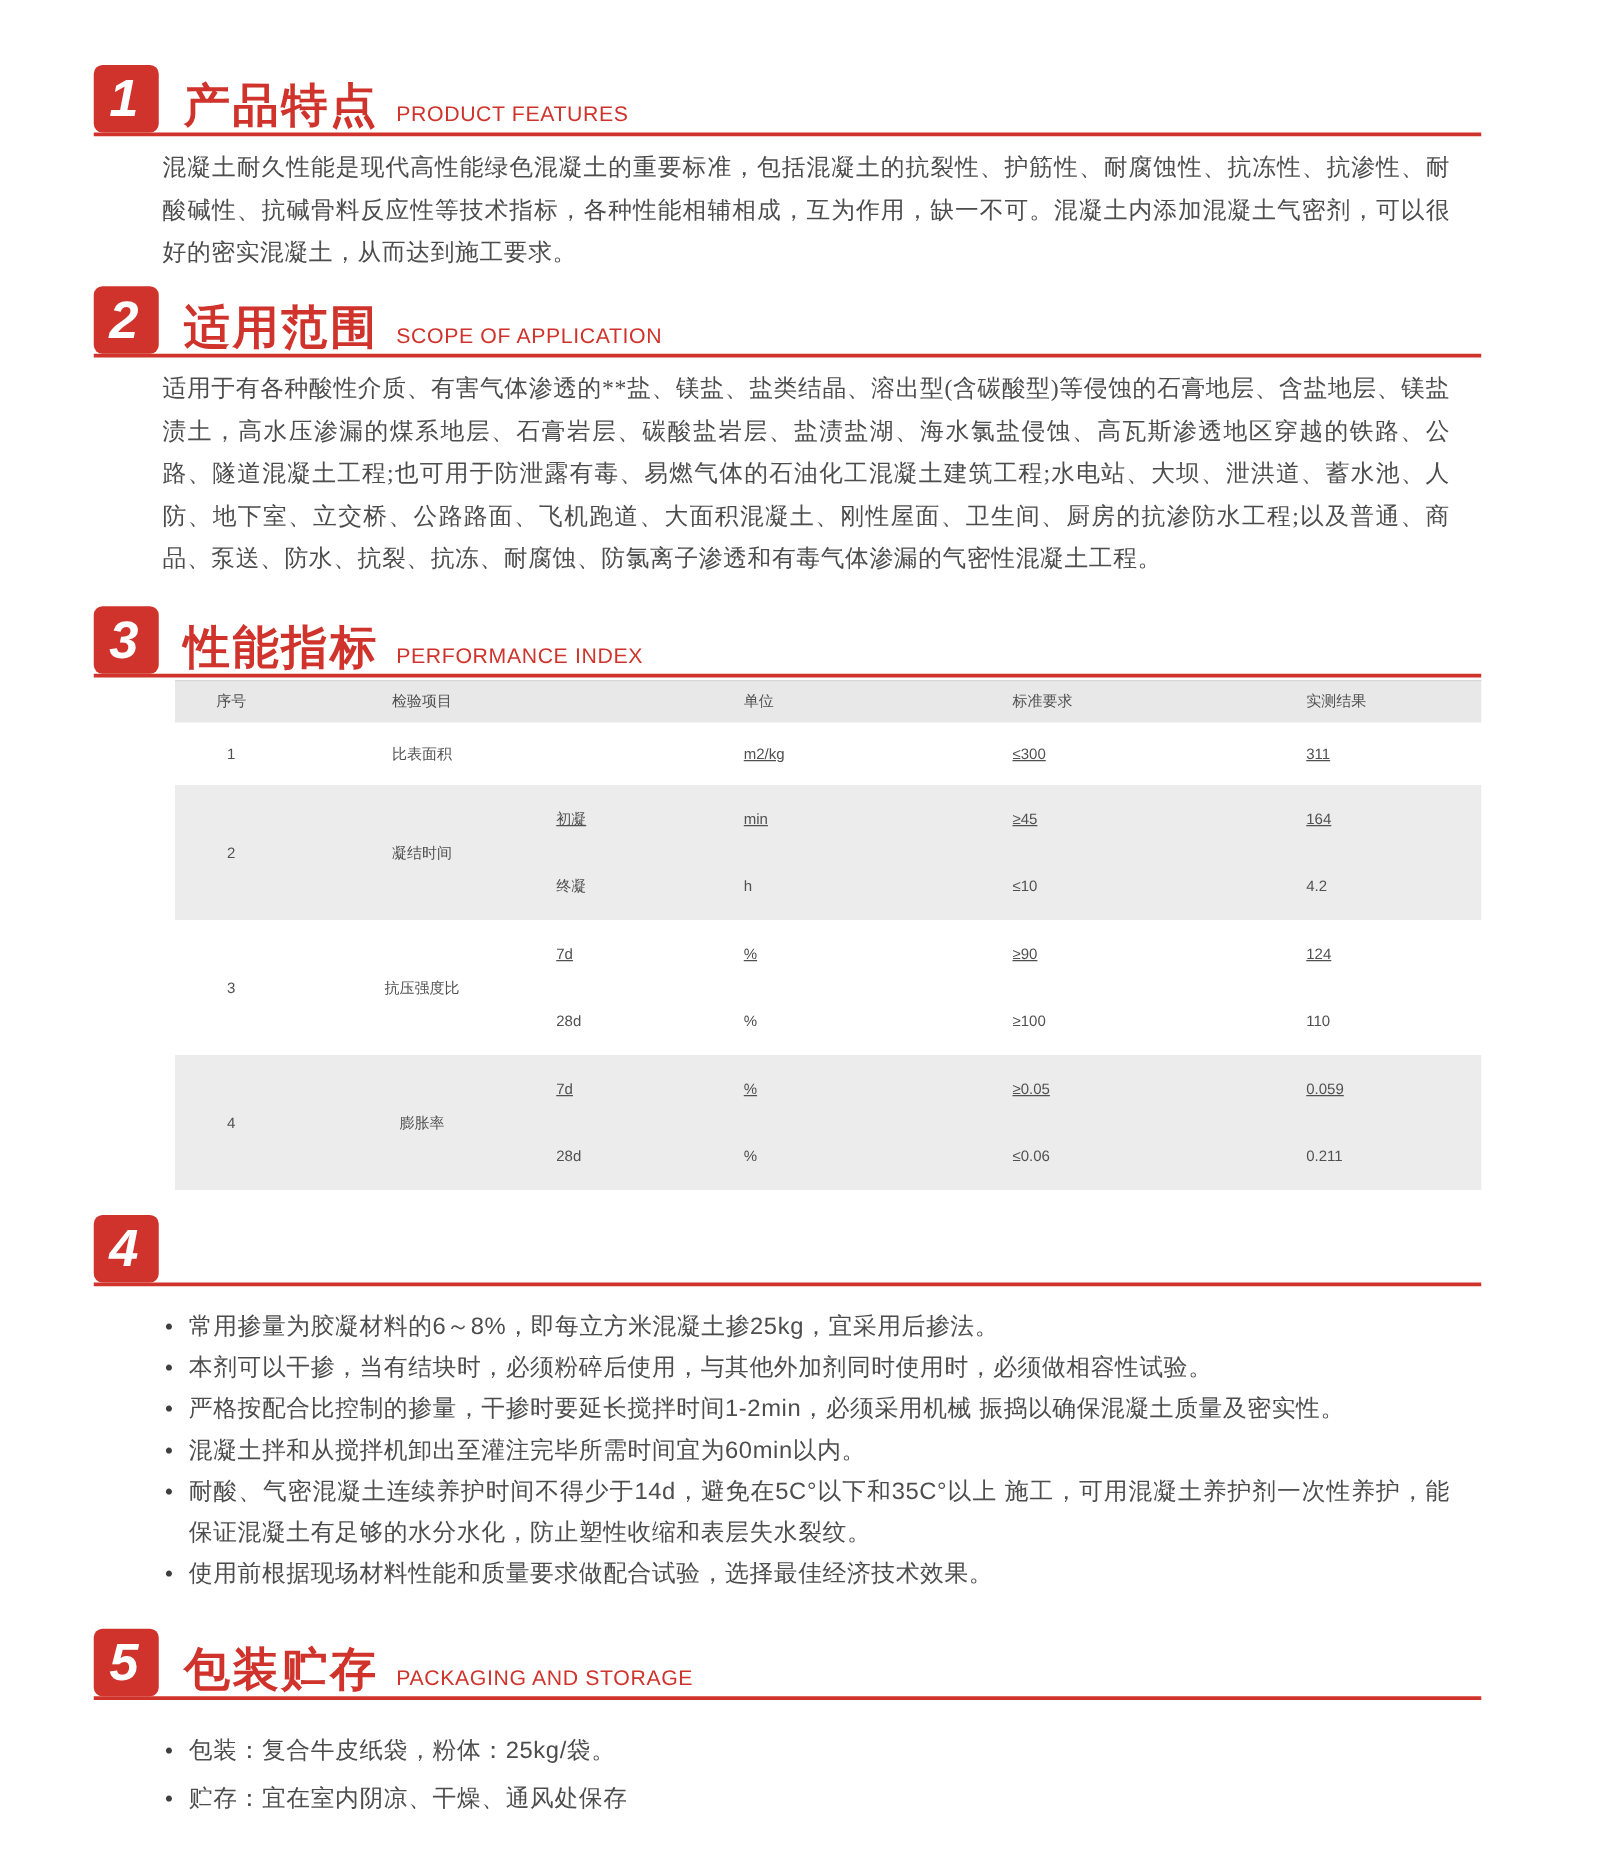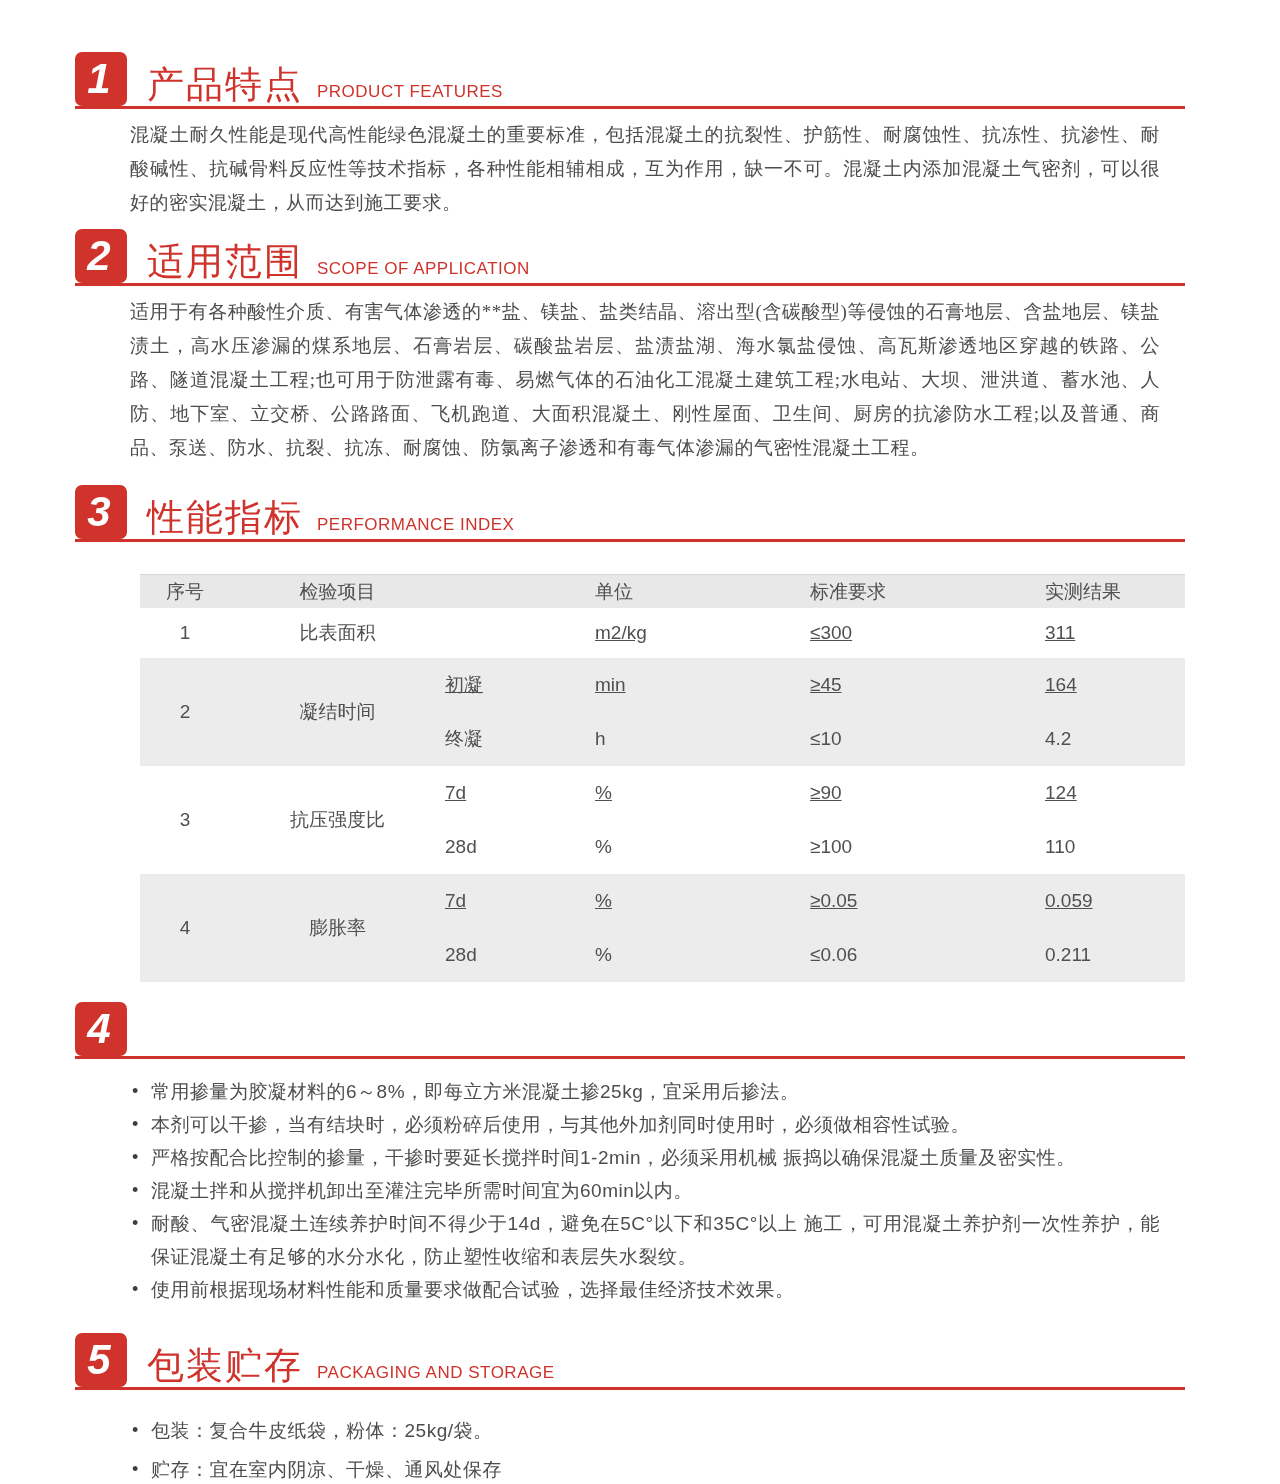--- a/index.html
+++ b/index.html
@@ -22,21 +22,21 @@
   .badge {
     width:52px; height:54px;
     background:#cf332b; border-radius:7px;
     display:flex; align-items:center; justify-content:center;
     color:#ffffff; font-size:42px; font-weight:bold; font-style:italic;
     padding-right:4px;
     flex:0 0 auto;
   }
   .titles { display:flex; align-items:baseline; margin-left:20px; padding-bottom:3px; }
   .title-cn {
-    color:#cf332b; font-size:37px; font-weight:normal; letter-spacing:2px; line-height:1;
+    color:#cf332b; font-size:37px; font-weight:bold; letter-spacing:2px; line-height:1;
   }
   .title-en {
     color:#cf332b; font-size:17px; font-weight:normal; margin-left:14px; letter-spacing:0.5px;
   }
   
   .body-text {
     margin:9px 25px 0 55px;
     font-size:19px; line-height:34px; text-align:justify;
     color:#4d4d4d; letter-spacing:0.5px;font-family:Liberation Serif, serif;
   }
@@ -47,21 +47,21 @@
     font-size:19px; line-height:33px; text-align:justify;
     color:#4d4d4d; letter-spacing:0.5px;
   }
   .bullets li::before {
     content:"•"; position:absolute; left:2px; top:0;
     color:#3f3f3f; font-size:18px;
   }
   .bullets-last { margin-top:24px; }
   .bullets-last li { margin-bottom:6px; }
   
-  .perf-table { margin:32px 0 0 65px; width:1045px; font-size:19px; color:#505050; }
+  .perf-table { margin:2px 0 0 65px; width:1045px; font-size:12px; color:#505050; }
   .t-head {
     display:grid;
     grid-template-columns:90px 215px 150px 215px 235px 1fr;
     height:34px; align-items:center;
     background:#e8e8e8;
     border-top:1px solid #d6d6d6;
   }
   .t-head .hc1, .t-head .hc2 { justify-self:center; }
   .t-group {
     display:grid;

